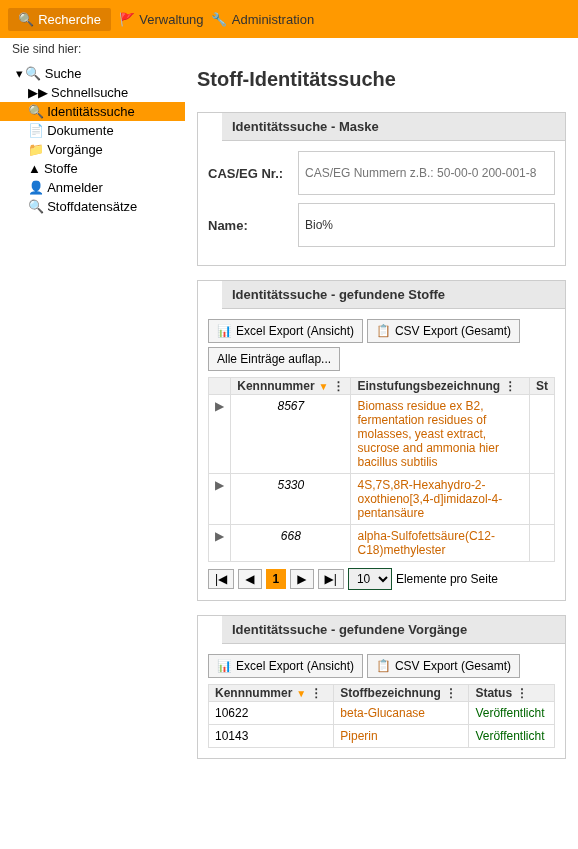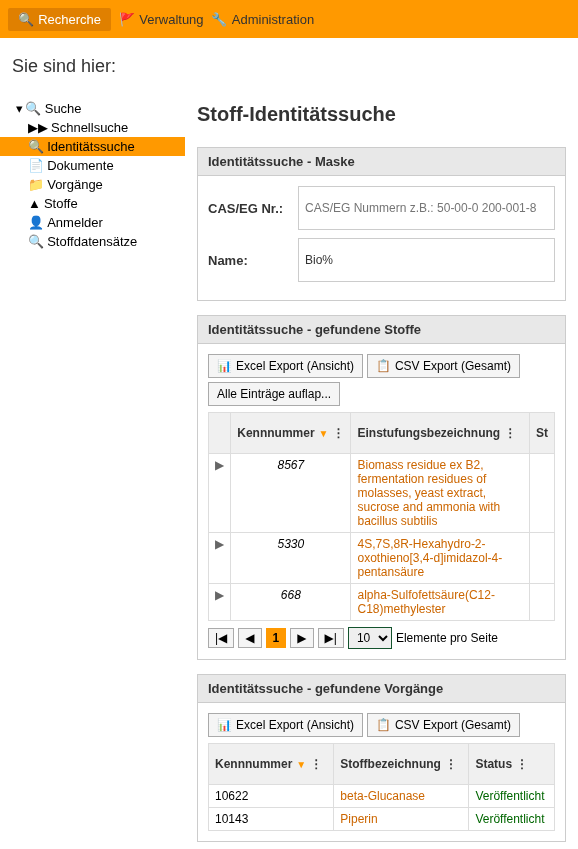--- a/index.html
+++ b/index.html
@@ -30,22 +30,22 @@
       color: #333;
       text-decoration: none;
       font-size: 13px;
       display: flex;
       align-items: center;
       gap: 4px;
     }
 
     
     .breadcrumb {
-      padding: 18px 12px;
-      font-size: 18px;
+      padding: 4px 12px;
+      font-size: 12px;
       color: #333;
     }
     .breadcrumb a { color: #c60; text-decoration: none; }
 
     
     .main-layout {
       display: flex;
       min-height: 800px;
     }
 
@@ -89,20 +89,21 @@
       border: 1px solid #ccc;
       margin-bottom: 14px;
     }
     .panel-header {
       background: #e8e8e8;
       padding: 6px 10px;
       font-size: 13px;
       font-weight: bold;
       border-bottom: 1px solid #ccc;
       color: #333;
+      margin-left: 24px;
     }
     .panel-body { padding: 10px; }
 
     
     .form-row {
       display: flex;
       align-items: center;
       margin-bottom: 8px;
     }
     .form-label {
@@ -143,21 +144,21 @@
 
     
     .data-table {
       width: 100%;
       border-collapse: collapse;
       font-size: 12px;
     }
     .data-table th {
       background: #f0f0f0;
       border: 1px solid #ddd;
-      padding: 13px 6px;
+      padding: 1px 6px;
       text-align: left;
       font-weight: bold;
       color: #333;
     }
     .data-table td {
       border: 1px solid #ddd;
       padding: 4px 6px;
       vertical-align: top;
     }
     .data-table .col-arrow { width: 16px; text-align: center; color: #666; }
@@ -307,21 +308,21 @@
             </tr>
           </thead>
           <tbody>
             <tr>
               <td class="col-arrow">▶</td>
               <td class="col-num">
                 <span>8567</span>
               </td>
               <td>
                 <a href="#">
-                  <span>Biomass residue ex B2, fermentation residues of molasses, yeast extract, sucrose and ammonia with bacillus subtilis</span>
+                  <span>Biomass residue ex B2, fermentation residues of molasses, yeast extract, sucrose and ammonia hier bacillus subtilis</span>
                 </a>
               </td>
               <td></td>
             </tr>
             <tr>
               <td class="col-arrow">▶</td>
               <td class="col-num">
                 <span>5330</span>
               </td>
               <td>

